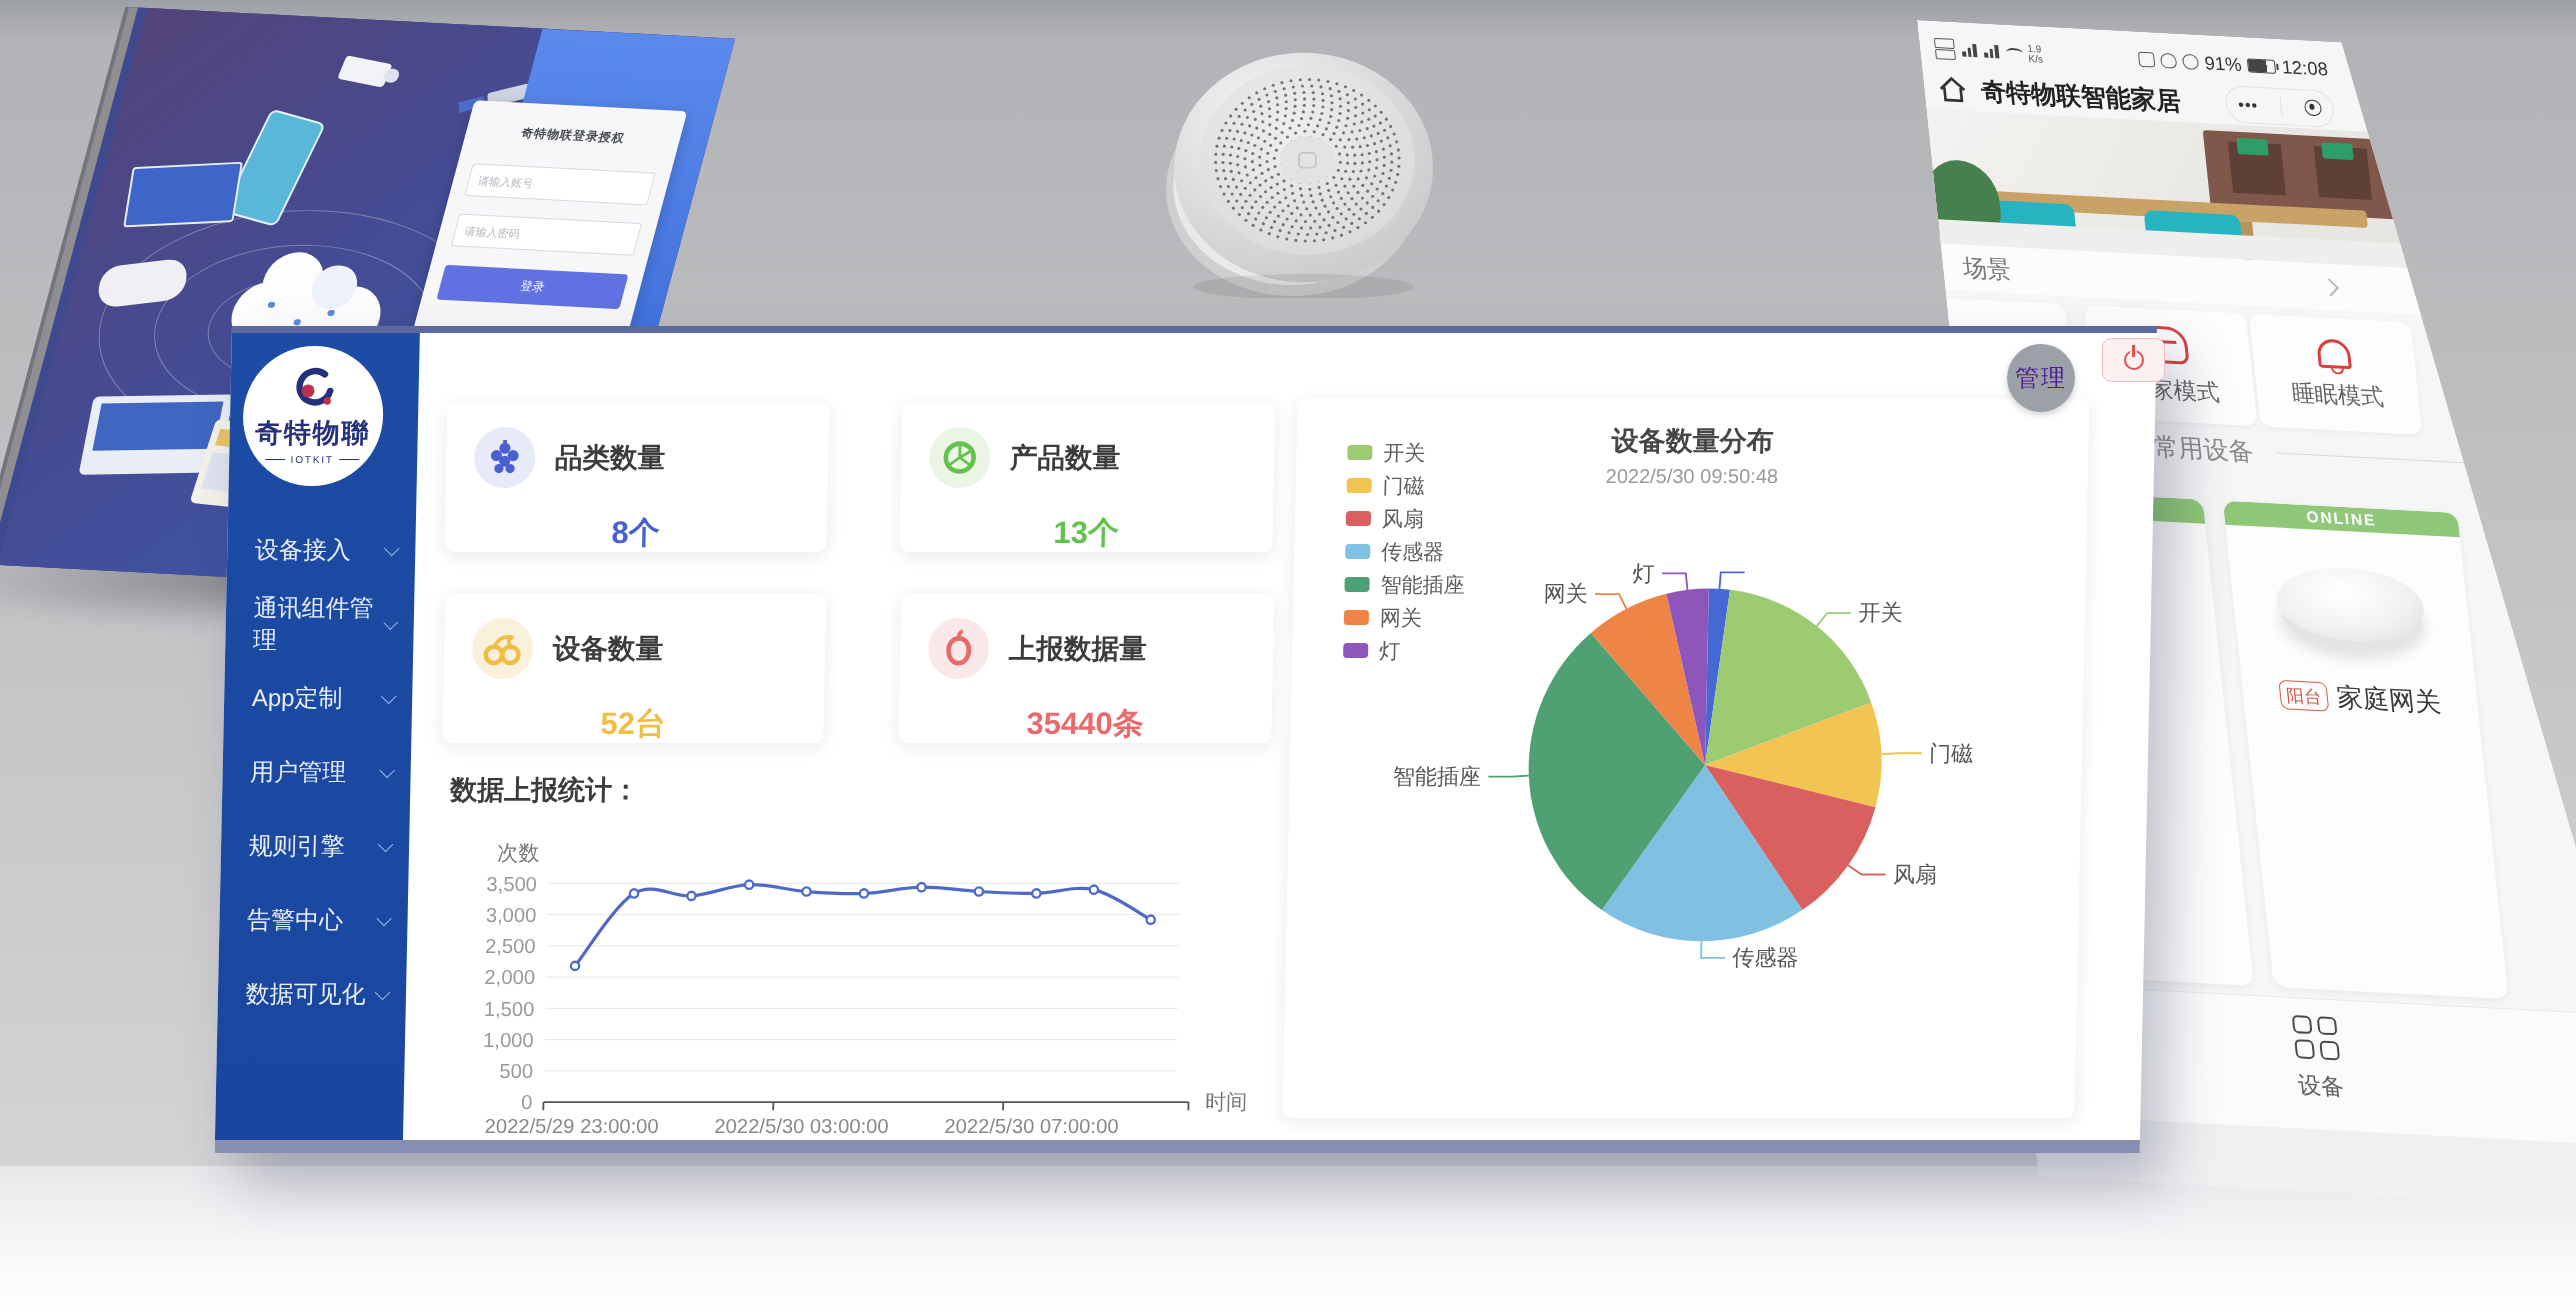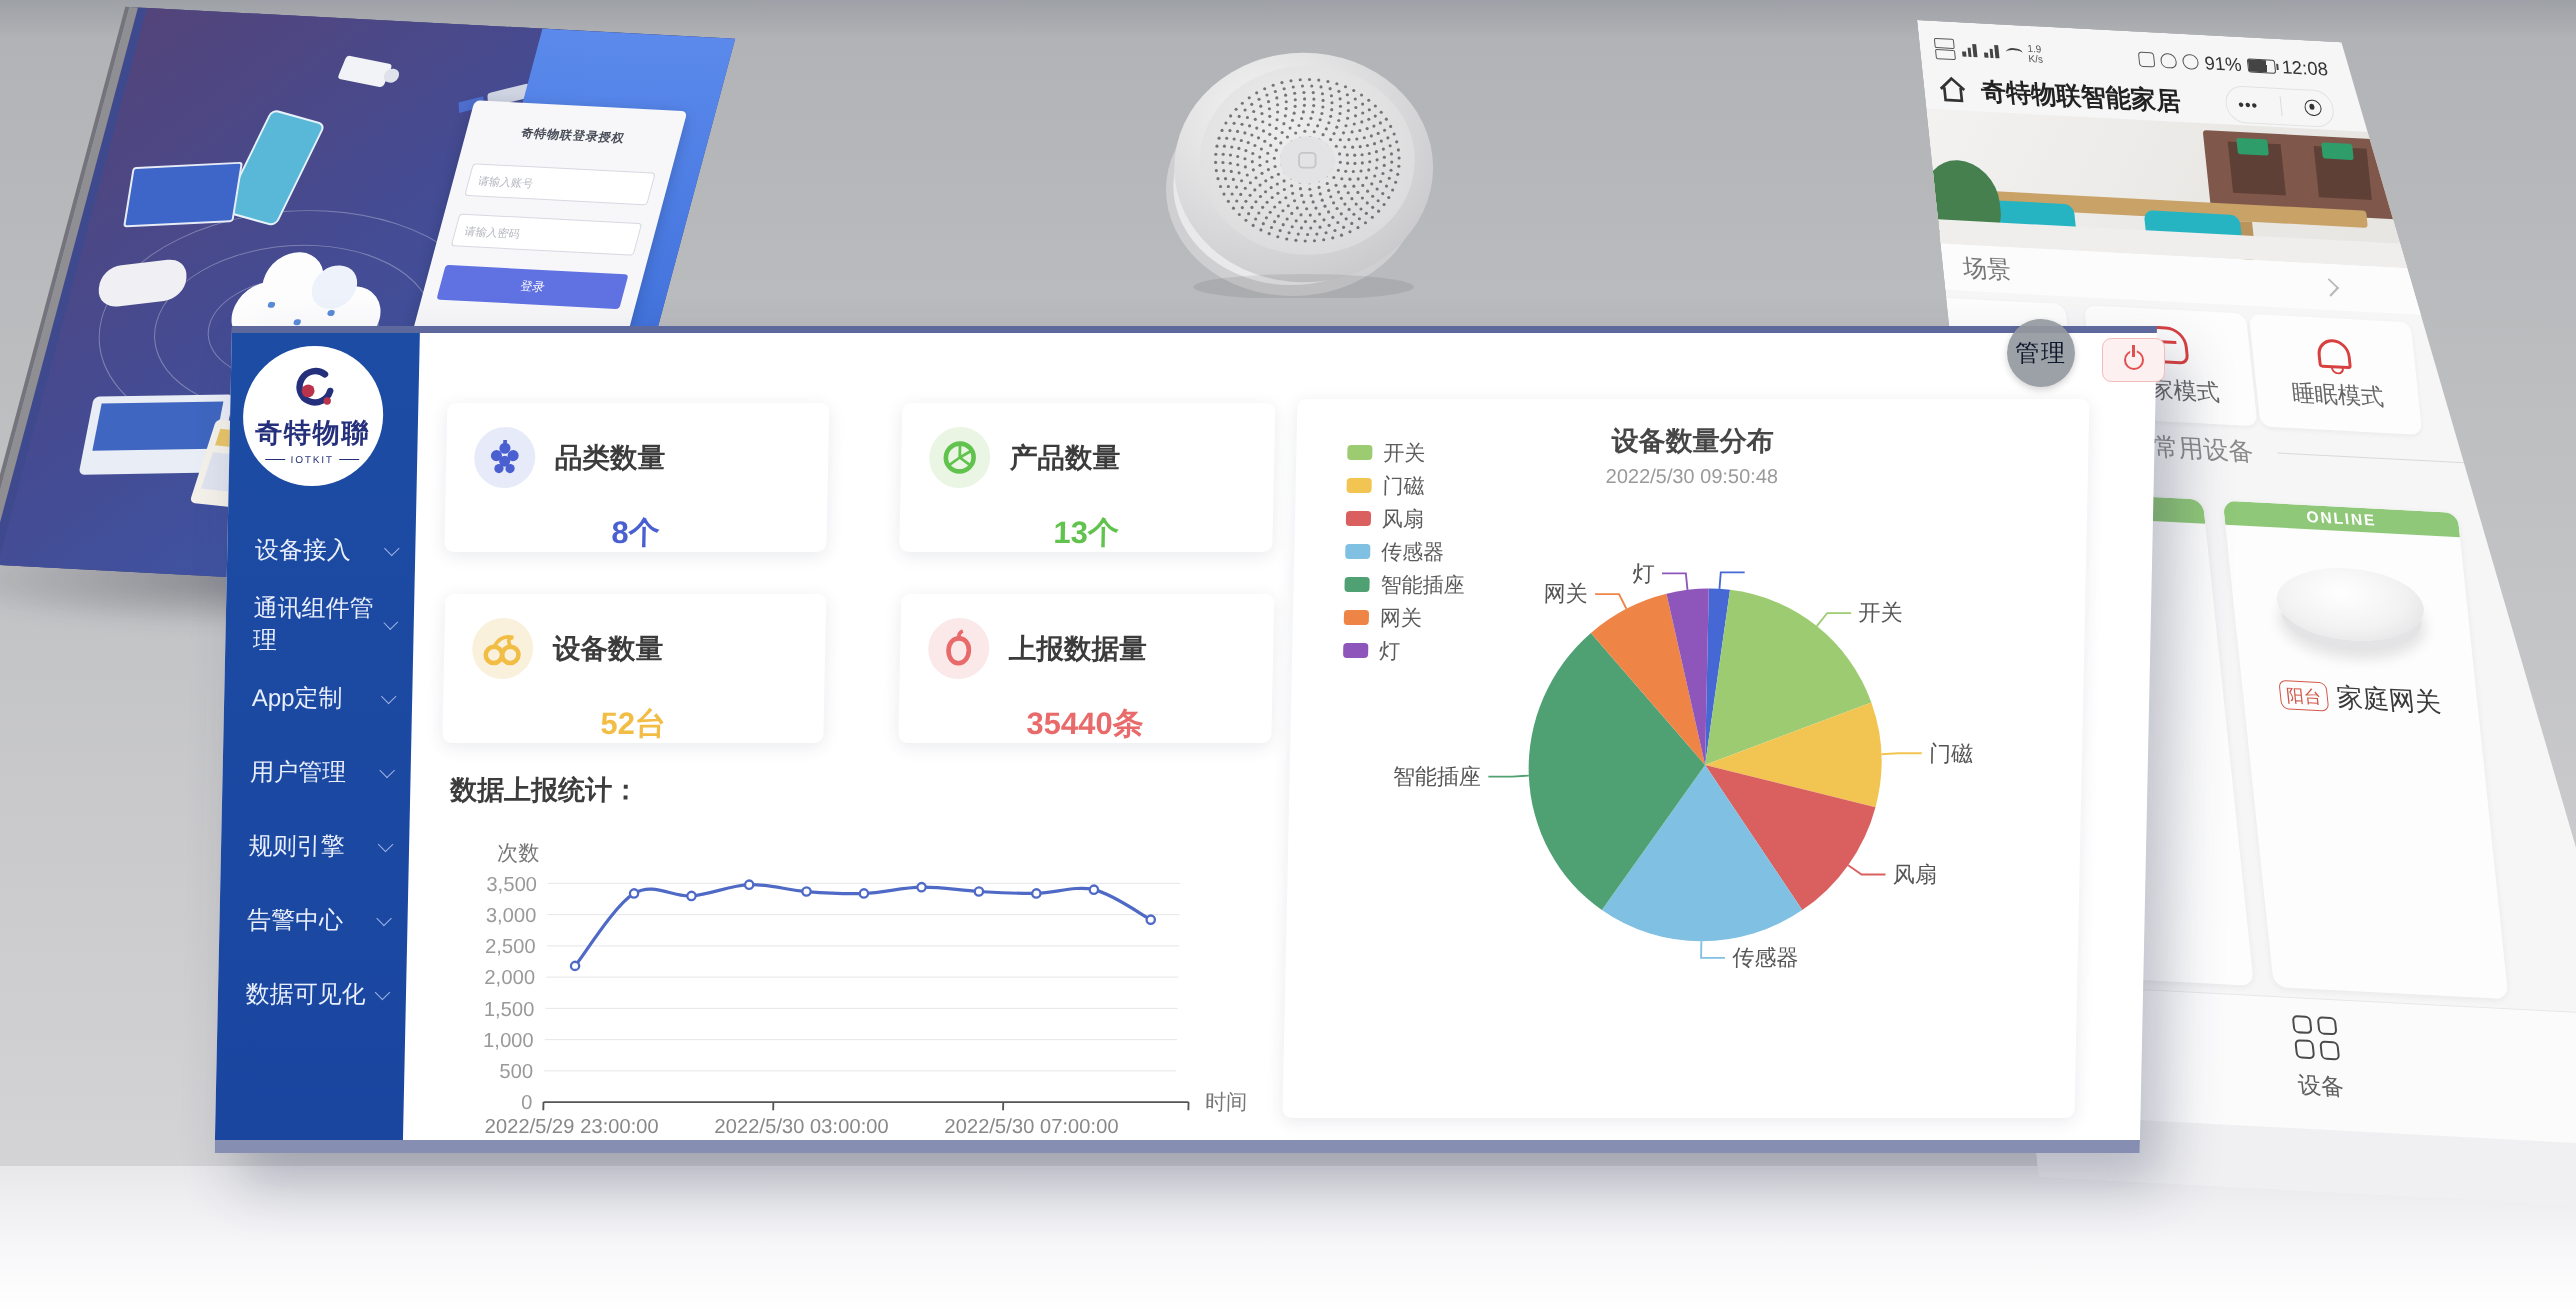--- a/index.html
+++ b/index.html
@@ -138,22 +138,22 @@
   #pie-card{position:absolute;left:879px;top:66px;width:792px;height:719px;background:#fff;border-radius:9.2px;
     box-shadow:0 3.7px 16.5px rgba(40,50,90,.10);}
   #pie-title{position:absolute;left:0;top:24px;width:100%;text-align:center;font-size:27px;font-weight:bold;color:#464646;}
   #pie-subtitle{position:absolute;left:0;top:66px;width:100%;text-align:center;font-size:20px;color:#9a9a9a;}
   #pie-legend{position:absolute;left:51px;top:37px;list-style:none;margin:0;padding:0;}
   #pie-legend li{display:flex;align-items:center;gap:11px;height:33px;}
   #pie-legend .sw{width:25px;height:15.6px;border-radius:3.7px;}
   #pie-legend .lg-label{font-size:21px;color:#5c5c5c;}
   #pie-svg{position:absolute;left:0;top:0;}
   
-  #manage-badge{left:2007px;top:319px;width:68px;height:68px;border-radius:50%;background:rgba(148,152,160,.92);
-    color:#0f172a;font-size:24px;display:flex;align-items:center;justify-content:center;letter-spacing:1.8px;box-shadow:0 2.8px 7.4px rgba(0,0,0,.18);}
+  #manage-badge{left:2007px;top:344px;width:68px;height:68px;border-radius:50%;background:rgba(148,152,160,.92);
+    color:#4c1d95;font-size:24px;display:flex;align-items:center;justify-content:center;letter-spacing:1.8px;box-shadow:0 2.8px 7.4px rgba(0,0,0,.18);}
   #power-btn{left:2102px;top:338px;width:63px;height:44px;border-radius:9.2px;background:#fdf0f0;border:1.8px solid #f3bcbc;
     display:flex;align-items:center;justify-content:center;cursor:pointer;}
   .pwr{width:20px;height:20px;border:2.8px solid #e15050;border-radius:50%;position:relative;}
   .pwr::after{content:"";position:absolute;left:50%;top:-7.4px;margin-left:-1.8px;width:3.7px;height:12px;background:#e15050;box-shadow:0 0 0 1.8px #fdf0f0;}
   text{font-family:"Liberation Sans","DejaVu Sans",sans-serif;}
 </style>
 </head>
 <body>
 
 <div id="stage">

